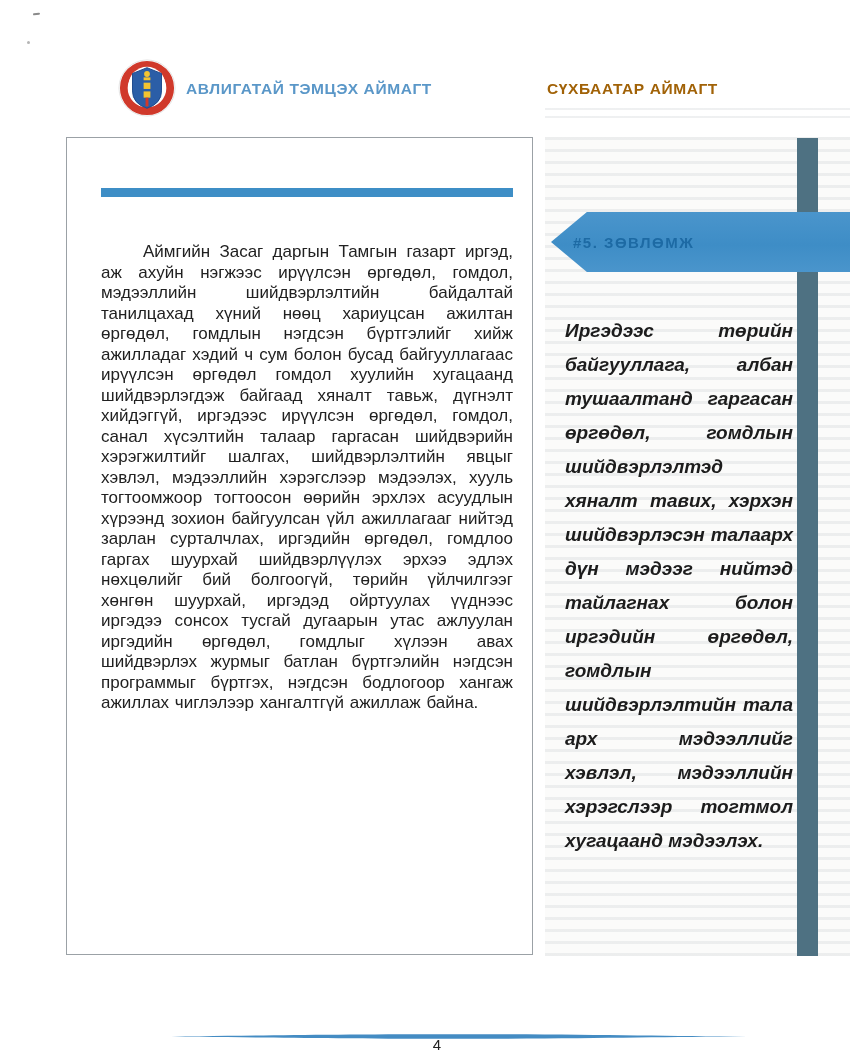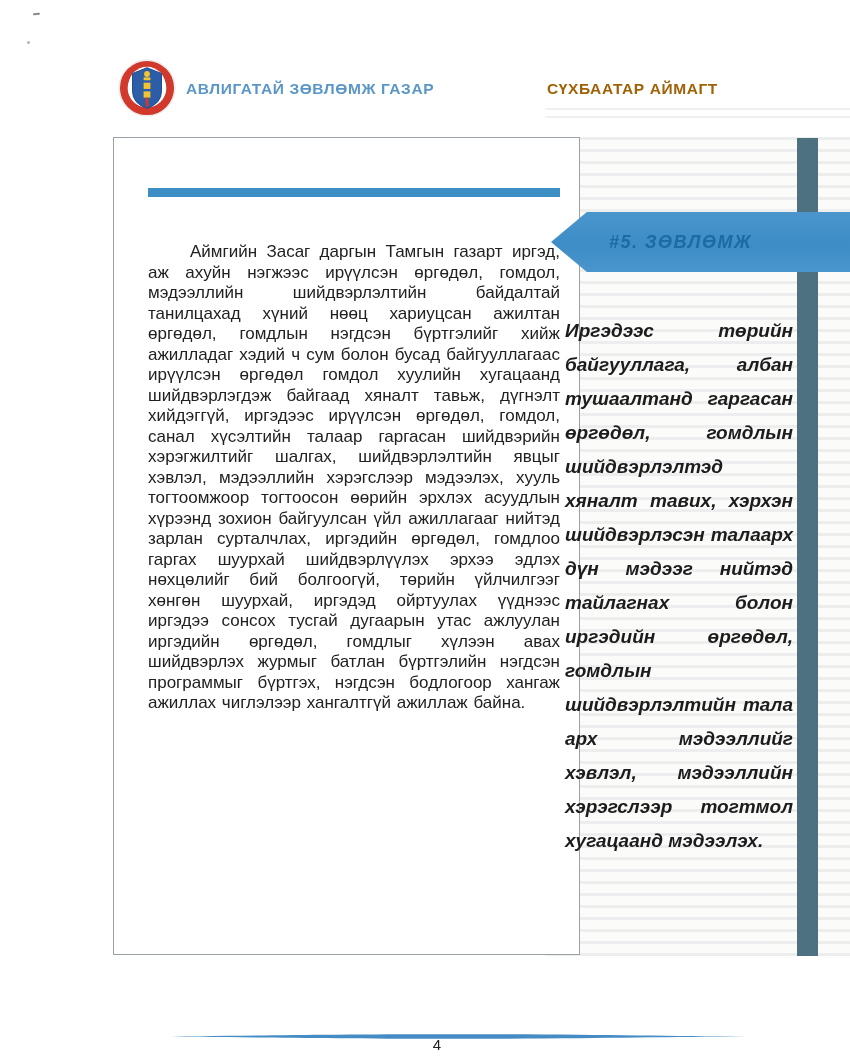--- a/index.html
+++ b/index.html
@@ -29,21 +29,21 @@
     color:#a16207;
   }
   .header-scan-band {
     position:absolute; left:545px; top:108px; width:305px; height:16px;
     background:repeating-linear-gradient(180deg, rgba(165,172,178,0.18) 0 2px, rgba(255,255,255,0) 2px 8px);
   }
 
   
   .main-box {
     position:absolute; left:66px; top:137px; width:467px; height:818px;
-    border:1px solid #9ba1a6; background:#ffffff;margin-left:47px;
+    border:1px solid #9ba1a6; background:#ffffff;
   }
   .blue-bar {
     position:absolute; left:34px; top:50px; width:412px; height:9px;
     background:#3e8ec6;
   }
   .body-text {
     position:absolute; left:34px; top:104px; width:412px;
     font-size:17px; line-height:20.5px; color:#212121;
     text-align:justify; text-indent:42px;
     word-spacing:1px;
@@ -61,24 +61,23 @@
     background:#4e7182;
   }
   .banner {
     position:absolute; left:551px; top:212px; width:299px; height:60px;
     background:linear-gradient(180deg, #4a95cc 0%, #3e8dc6 55%, #4a95cc 100%);
     clip-path:polygon(0% 50%, 12% 0%, 100% 0%, 100% 100%, 12% 100%);
     display:flex; align-items:center;
     z-index:3;
   }
   .banner-label {
-    margin-left:58px;
-    font-size:18px; font-weight:bold; letter-spacing:1.5px;
+    margin-left:22px;
+    font-size:15px; font-weight:bold; letter-spacing:1.5px;
     color:#1d6aa4;
-    font-style:italic;
   }
   .advice-text {
     position:absolute; left:565px; top:314px; width:228px;
     font-size:19px; line-height:34px;
     font-weight:bold; font-style:italic;
     color:#1c1c1c; text-align:justify;
     z-index:2;
   }
 
   
@@ -102,21 +101,21 @@
       <circle cx="30" cy="30" r="24" fill="none" stroke="#d0392b" stroke-width="8"></circle>
       <circle cx="30" cy="27" r="19" fill="#ffffff"></circle>
       <path d="M30 9 L45 15 V33 Q45 46 30 51 Q15 46 15 33 V15 Z" fill="#2b5ea7" stroke="#1d4a8c" stroke-width="1"></path>
       <rect x="26.5" y="19" width="7" height="21" fill="#f4c430"></rect>
       <rect x="24.5" y="22" width="11" height="2.5" fill="#2b5ea7"></rect>
       <rect x="24.5" y="31" width="11" height="2.5" fill="#2b5ea7"></rect>
       <circle cx="30" cy="15.5" r="3" fill="#f4c430"></circle>
       <rect x="28.5" y="40" width="3" height="9" fill="#d0392b"></rect>
     </svg>
   </div>
-  <div class="org-name">АВЛИГАТАЙ ЗӨВЛӨМЖ ГАЗАР</div>
+  <div class="org-name">АВЛИГАТАЙ ТЭМЦЭХ АЙМАГТ</div>
   <div class="location-name">СҮХБААТАР АЙМАГТ</div>
   <div class="header-scan-band"></div>
 
   <div class="side-stripes"></div>
   <div class="teal-bar"></div>
 
   <div class="main-box">
     <div class="blue-bar"></div>
     <div class="body-text">Аймгийн Засаг даргын Тамгын газарт иргэд, аж ахуйн нэгжээс ирүүлсэн өргөдөл, гомдол, мэдээллийн шийдвэрлэлтийн байдалтай танилцахад хүний нөөц хариуцсан ажилтан өргөдөл, гомдлын нэгдсэн бүртгэлийг хийж ажилладаг хэдий ч сум болон бусад байгууллагаас ирүүлсэн өргөдөл гомдол хуулийн хугацаанд шийдвэрлэгдэж байгаад хяналт тавьж, дүгнэлт хийдэггүй, иргэдээс ирүүлсэн өргөдөл, гомдол, санал хүсэлтийн талаар гаргасан шийдвэрийн хэрэгжилтийг шалгах, шийдвэрлэлтийн явцыг хэвлэл, мэдээллийн хэрэгслээр мэдээлэх, хууль тогтоомжоор тогтоосон өөрийн эрхлэх асуудлын хүрээнд зохион байгуулсан үйл ажиллагааг нийтэд зарлан сурталчлах, иргэдийн өргөдөл, гомдлоо гаргах шуурхай шийдвэрлүүлэх эрхээ эдлэх нөхцөлийг бий болгоогүй, төрийн үйлчилгээг хөнгөн шуурхай, иргэдэд ойртуулах үүднээс иргэдээ сонсох тусгай дугаарын утас ажлуулан иргэдийн өргөдөл, гомдлыг хүлээн авах шийдвэрлэх журмыг батлан бүртгэлийн нэгдсэн программыг бүртгэх, нэгдсэн бодлогоор хангаж ажиллах чиглэлээр хангалтгүй ажиллаж байна.</div>
   </div>

